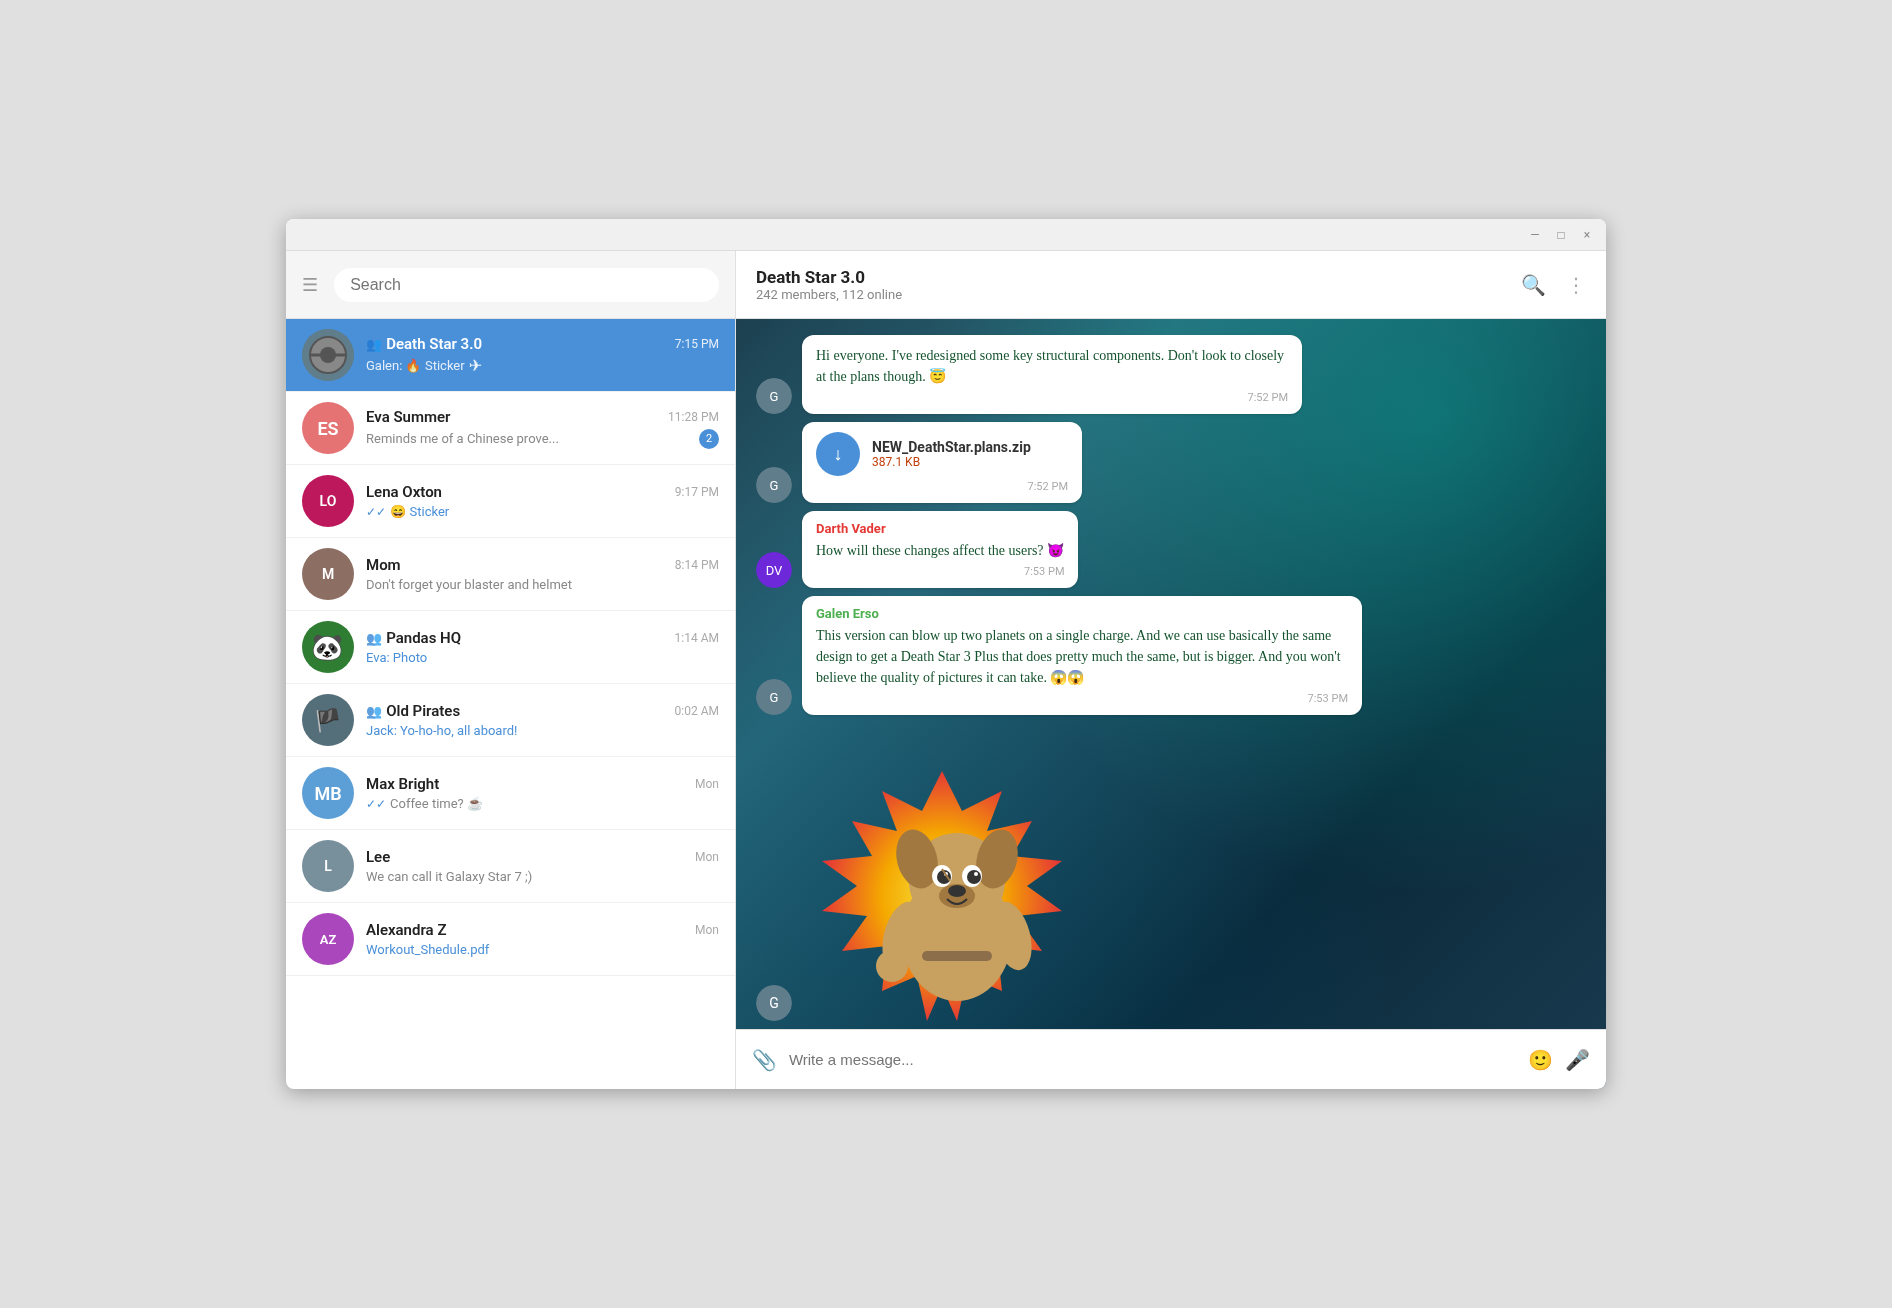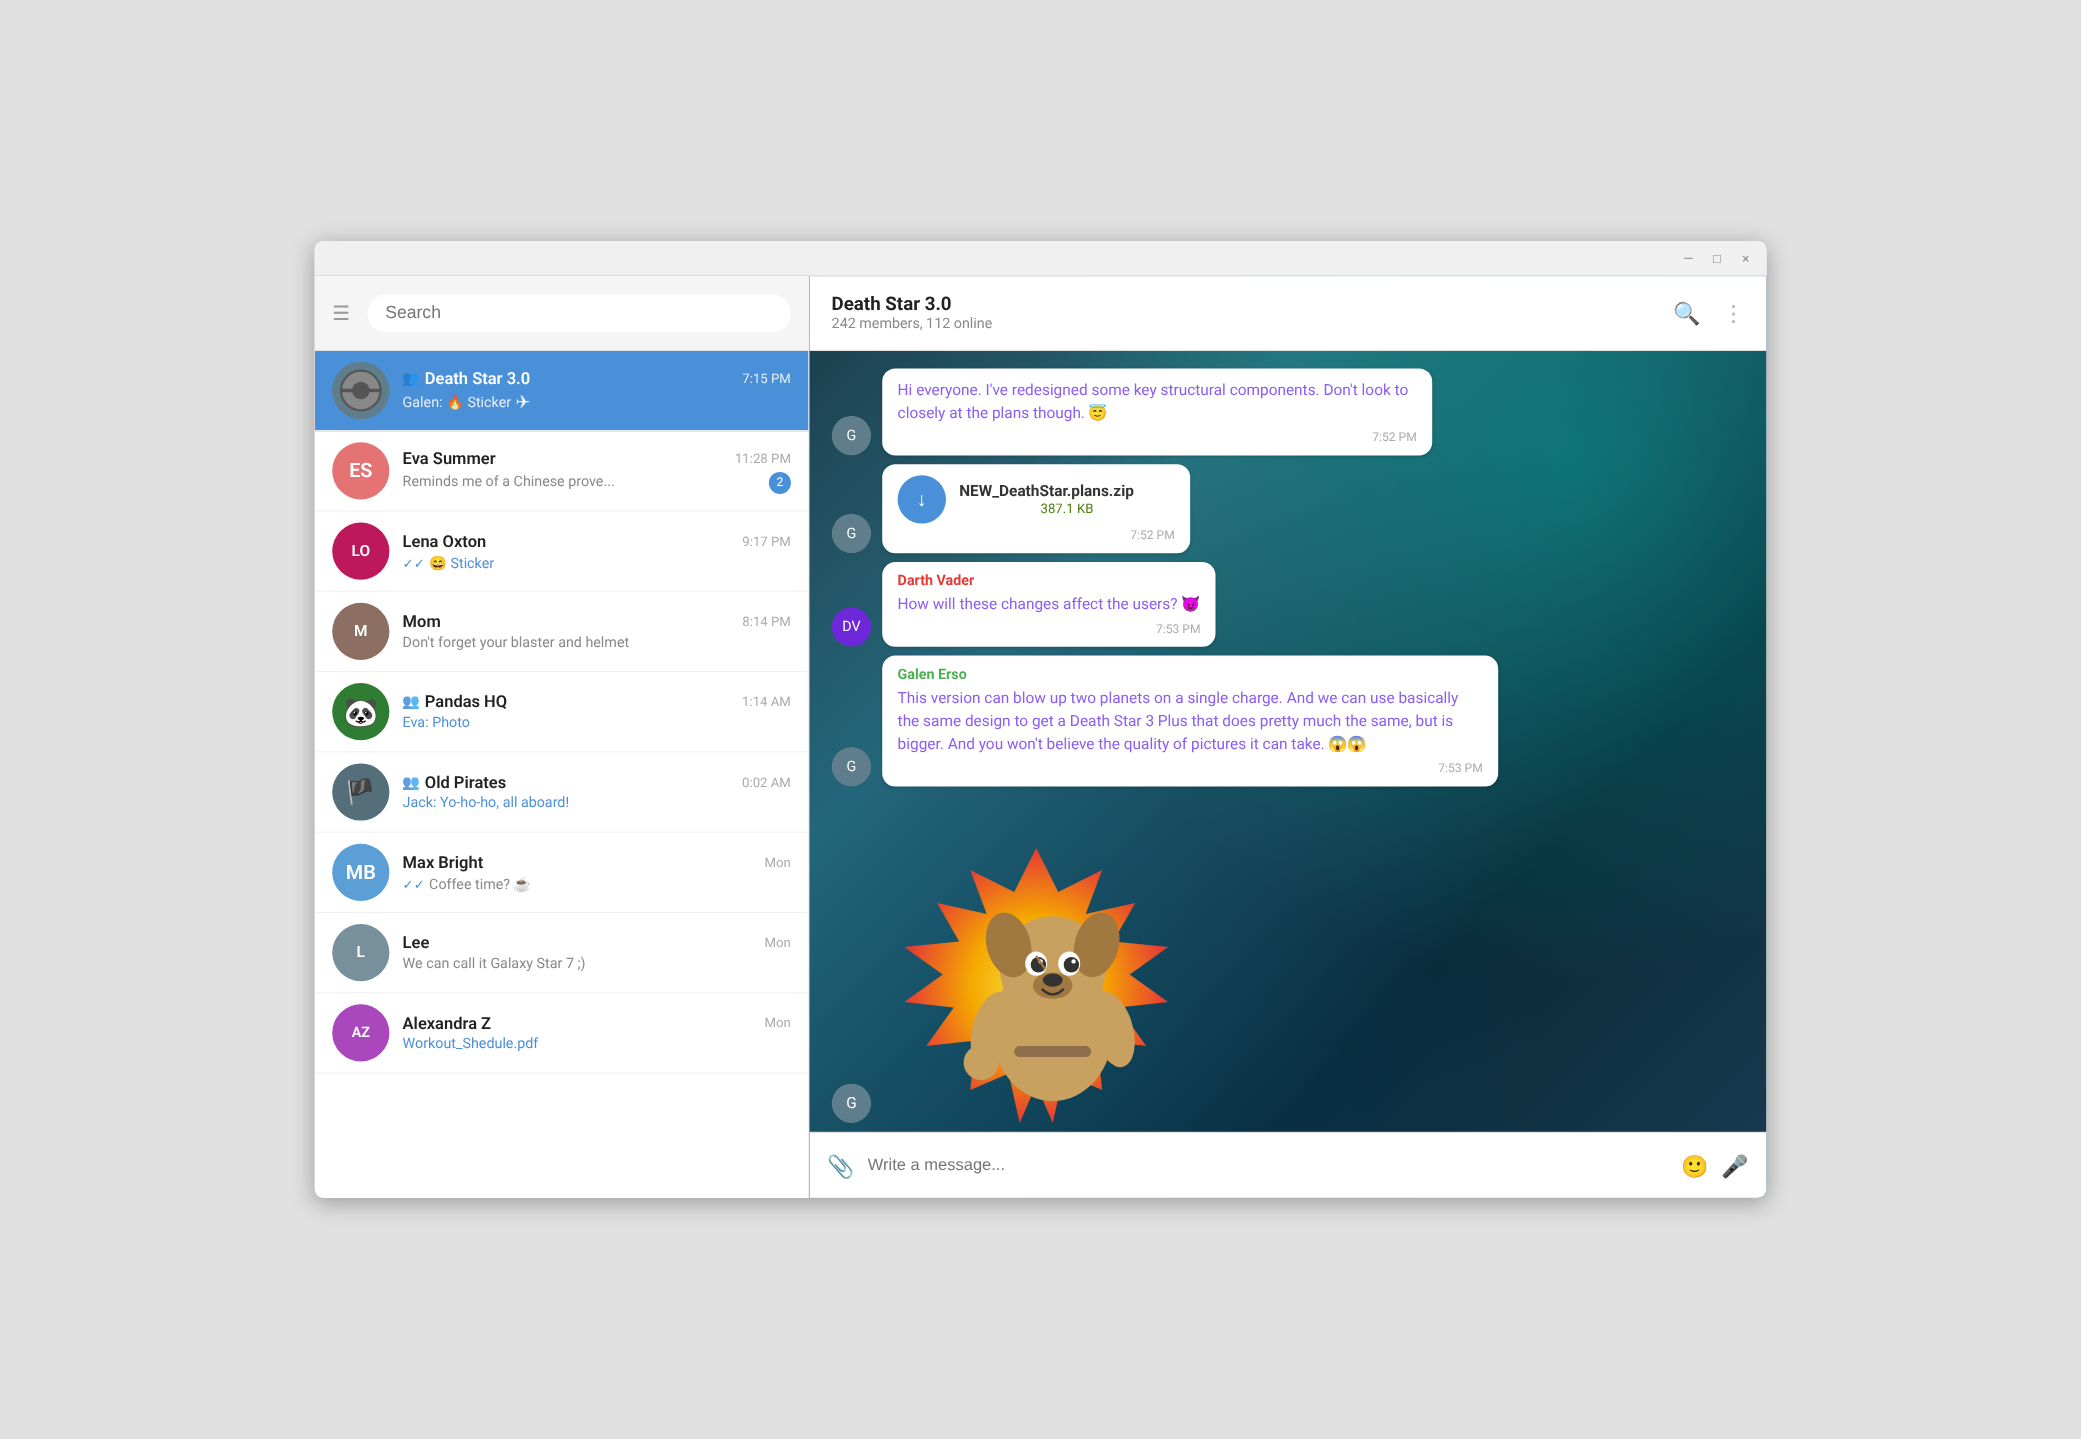--- a/index.html
+++ b/index.html
@@ -231,22 +231,23 @@
     .msg-bubble {
       background: #fff;
       border-radius: 12px;
       padding: 10px 14px;
       max-width: 480px;
       position: relative;
       box-shadow: 0 1px 3px rgba(0,0,0,0.15);
     }
     .msg-text {
       font-size: 14px;
-      color: #8b5cf6;
+      color: #14532d;
       line-height: 1.5;
+      font-family: Liberation Serif, serif;
     }
     .msg-time {
       font-size: 11px;
       color: #aaa;
       text-align: right;
       margin-top: 4px;
     }
     .msg-sender {
       font-size: 13px;
       font-weight: 700;
@@ -266,21 +267,21 @@
       border-radius: 50%;
       display: flex;
       align-items: center;
       justify-content: center;
       color: #fff;
       font-size: 18px;
       flex-shrink: 0;
     }
     .file-info { flex: 1; }
     .file-name { font-size: 14px; font-weight: 700; color: #333; }
-    .file-size { font-size: 12px; color: #4d7c0f; text-align: center; }
+    .file-size { font-size: 12px; color: #c2410c; }
     .sticker-area {
       padding: 8px 0;
       z-index: 1;
     }
     .chat-input-area {
       height: 60px;
       background: #fff;
       display: flex;
       align-items: center;
       padding: 0 16px;

